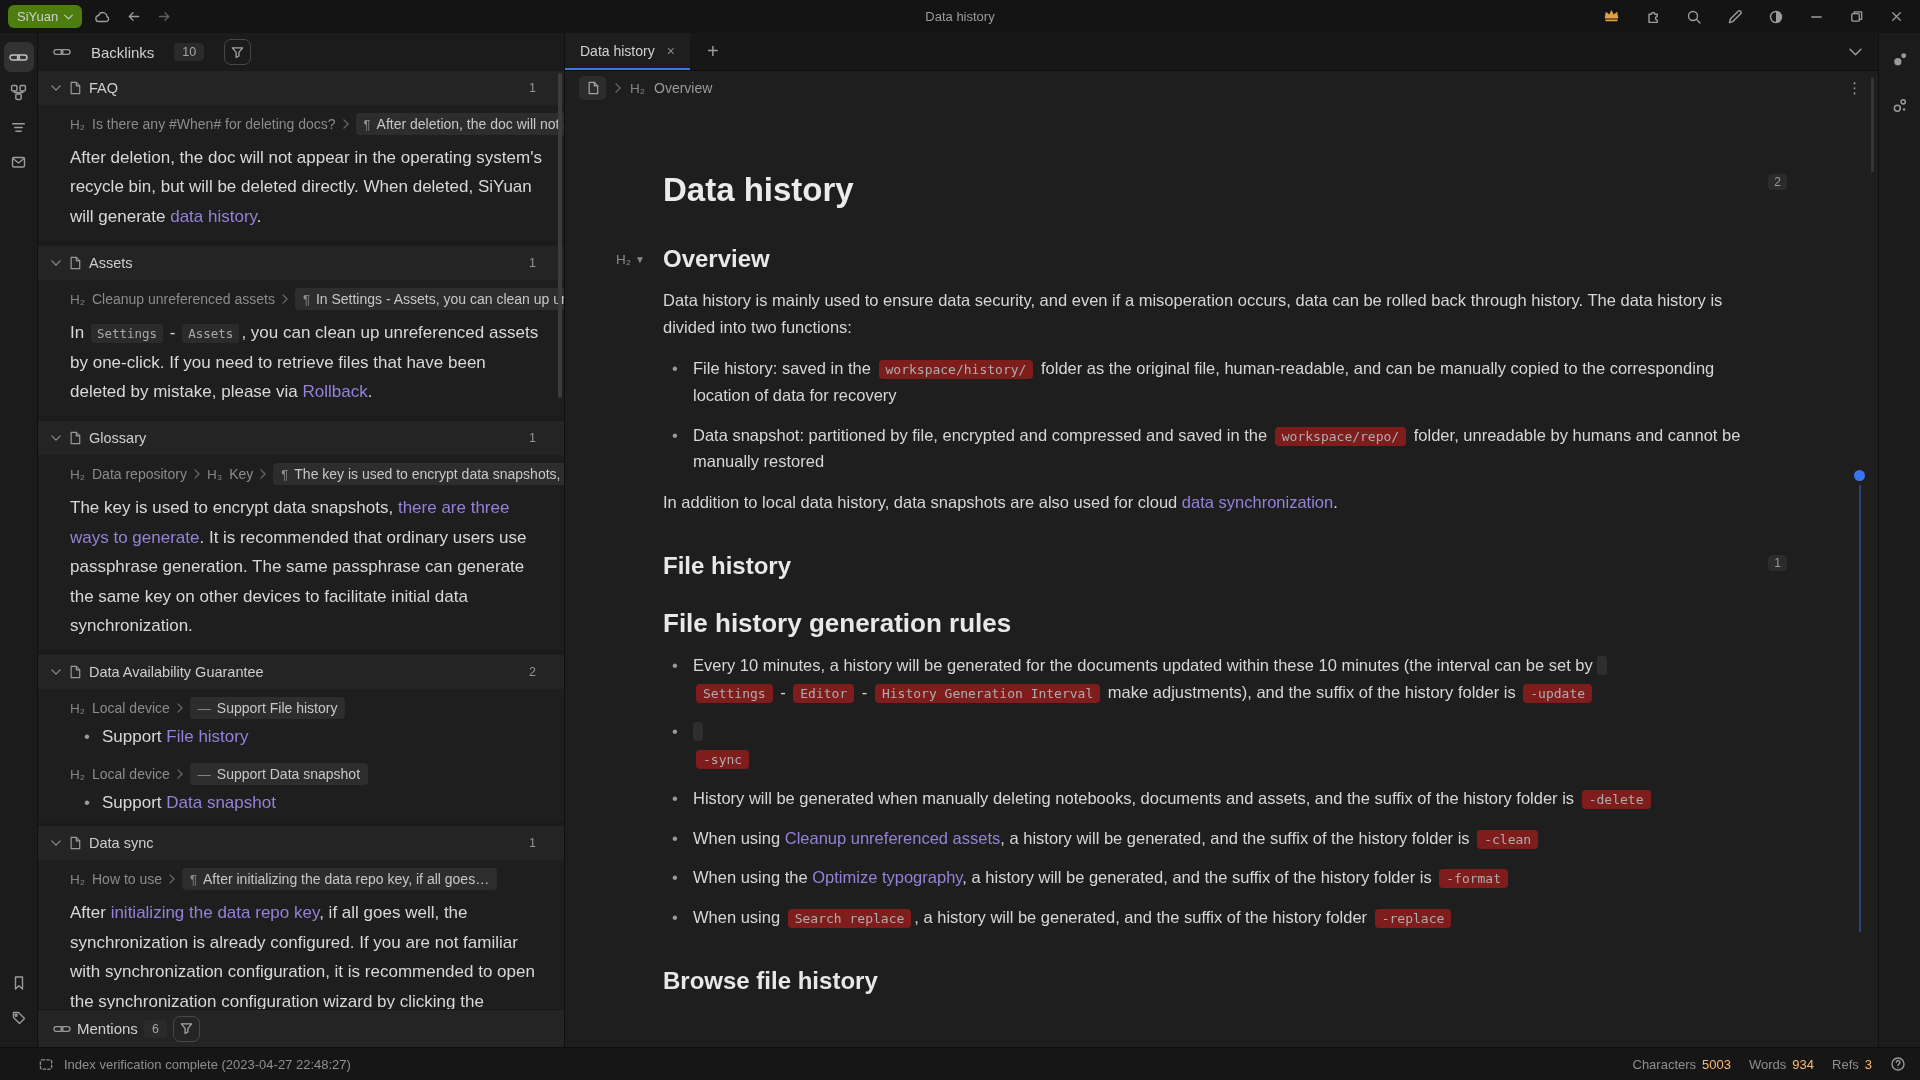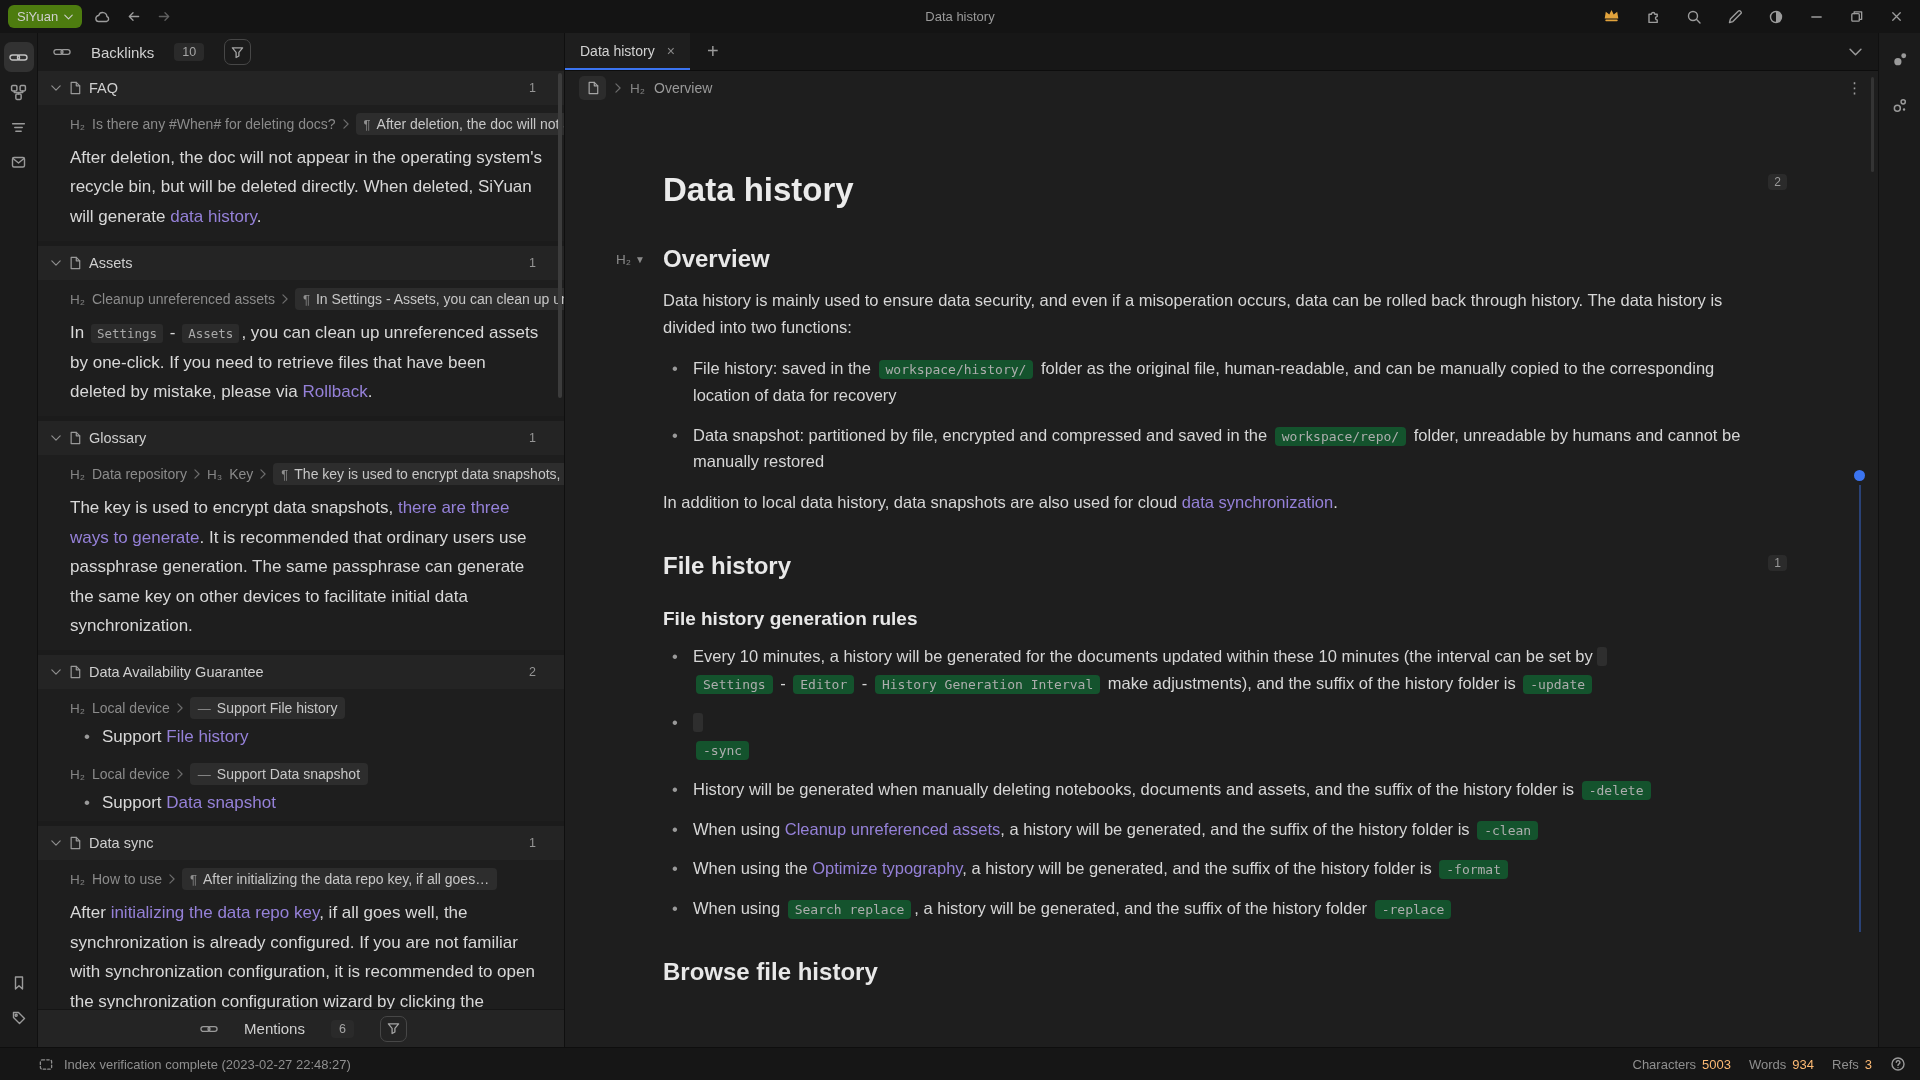--- a/index.html
+++ b/index.html
@@ -55,21 +55,21 @@
   .chip-ico { color:#8f8f8f; font-size:13px; }
 
   .b-para { font-size:17px; line-height:1.73; color:#d8d8d8; padding:4px 22px 10px 32px; cursor:pointer; }
   .b-bullet { font-size:17px; color:#d8d8d8; padding:4px 22px 8px 64px; position:relative; cursor:pointer; }
   .b-bullet::before { content:"•"; position:absolute; left:46px; color:#9a9a9a; }
 
   .panel .seg-k { font-family:"DejaVu Sans Mono", monospace; font-size:12.5px; background:#2b2b2b; color:#a8a8a8; padding:2px 6px; border-radius:3px; margin:0 2px; white-space:nowrap; }
   .seg-a { color:var(--link); cursor:pointer; }
   .seg-stub { display:inline-block; width:10px; height:19px; background:#2e2e2e; border-radius:3px; vertical-align:-4px; }
 
-  .mentions { height:38px; display:flex; align-items:center; gap:26px; padding:0 10px 0 15px; background:#242424; border-top:1px solid #151515; flex:0 0 auto; color:#d0d0d0;justify-content:center; }
+  .mentions { height:38px; display:flex; align-items:center; gap:6px; padding:0 10px 0 15px; background:#242424; border-top:1px solid #151515; flex:0 0 auto; color:#d0d0d0; }
   .panel-sb { position:absolute; right:2px; top:40px; width:4px; height:325px; background:#3c3c3c; border-radius:2px; cursor:pointer; }
 
   
   .editor-wrap { flex:1; display:flex; flex-direction:column; min-width:0; position:relative; background:#1e1e1e; }
   .tabbar { height:38px; background:#171717; border-bottom:1px solid #0d0d0d; display:flex; align-items:stretch; flex:0 0 auto; }
   .tab { display:flex; align-items:center; gap:12px; padding:0 15px; background:#1e1e1e; border-bottom:2px solid var(--accent);
     font-size:14px; color:#d2d2d2; cursor:pointer; }
   .tab-close { color:#8a8a8a; font-size:14px; }
   .tab-add { width:46px; border:none; background:none; color:#9a9a9a; font-size:20px; cursor:pointer; }
   .tab-expand { margin-left:auto; border:none; background:none; color:#9a9a9a; width:46px; display:flex; align-items:center; justify-content:center; cursor:pointer; }
@@ -77,26 +77,26 @@
   .crumbbar { height:34px; display:flex; align-items:center; gap:9px; padding:0 16px 0 14px; font-size:14px; color:#9a9a9a; flex:0 0 auto; }
   .crumb-doc-btn { width:27px; height:24px; background:#2c2c2c; border:none; border-radius:5px; color:#a5a5a5;
     display:flex; align-items:center; justify-content:center; cursor:pointer; }
   .crumb-more { margin-left:auto; background:none; border:none; color:#9a9a9a; font-size:15px; cursor:pointer; letter-spacing:0; }
 
   .editor { flex:1; overflow:hidden; padding:26px 0 0 98px; position:relative; }
   .edit-col { width:1110px; }
   .blk { position:relative; }
   .blk-h1 { font-size:33px; font-weight:700; color:#ebebeb; margin:40px 0 16px; }
   .blk-h2 { font-size:24px; font-weight:700; color:#e8e8e8; margin:36px 0 12px; }
-  .blk-h3 { font-size:19px; font-weight:700; color:#e8e8e8; margin:28px 0 8px; }
+  .blk-h3 { font-size:26px; font-weight:700; color:#e8e8e8; margin:28px 0 8px; }
   .blk-p  { font-size:16.5px; line-height:1.64; color:#d6d6d6; margin:14px 0; }
   .blk-ul { list-style:none; margin:4px 0 10px; }
   .blk-ul li { position:relative; padding-left:30px; margin:13px 0; font-size:16.5px; line-height:1.62; color:#d6d6d6; cursor:text; }
   .blk-ul li::before { content:"•"; position:absolute; left:9px; top:0; color:#9a9a9a; }
-  .editor .seg-k { font-family:"DejaVu Sans Mono", monospace; font-size:13px; background:#14532d; color:#adadad; padding:2px 7px; border-radius:4px; margin:0 3px; white-space:nowrap; }
+  .editor .seg-k { font-family:"DejaVu Sans Mono", monospace; font-size:13px; background:#7f1d1d; color:#adadad; padding:2px 7px; border-radius:4px; margin:0 3px; white-space:nowrap; }
   .badge { position:absolute; right:-14px; top:3px; font-size:12px; font-weight:400; background:#2b2b2b; color:#9a9a9a; padding:1px 6px; border-radius:4px; }
   .gutter { position:absolute; left:-47px; top:7px; display:flex; align-items:center; gap:4px; font-size:13.5px; font-weight:400; color:#8a8a8a; cursor:pointer; }
   .gutter .arrow { font-size:10px; }
 
   .scroll-dot { position:absolute; right:13px; top:437px; width:11px; height:11px; border-radius:50%; background:var(--accent); cursor:pointer; }
   .scroll-line { position:absolute; right:17px; top:452px; width:2px; height:447px; background:rgba(59,116,240,.42); }
   .ed-sb { position:absolute; right:4px; top:44px; width:3px; height:95px; background:#343434; border-radius:2px; cursor:pointer; }
 
   
   .statusbar { height:33px; background:#161616; border-top:1px solid #0e0e0e; display:flex; align-items:center;
@@ -560,21 +560,21 @@
     </nav>
   </div>
 
   <footer class="statusbar">
     <div class="sb-left">
       <span>
           <svg class="svg" width="16" height="15" viewBox="0 0 16 16">
             <rect x="2" y="3" width="12" height="10" rx="2" stroke-dasharray="2.6 2.2"></rect>
           </svg>
         </span>
-      <span>Index verification complete (2023-02-27 22:48:27)</span>
+      <span>Index verification complete (2023-04-27 22:48:27)</span>
     </div>
     <div class="sb-right">
       <span class="stat">
           <span>Characters</span>
           <span class="stat-val">5003</span>
         </span>
       <span class="stat">
           <span>Words</span>
           <span class="stat-val">934</span>
         </span>

